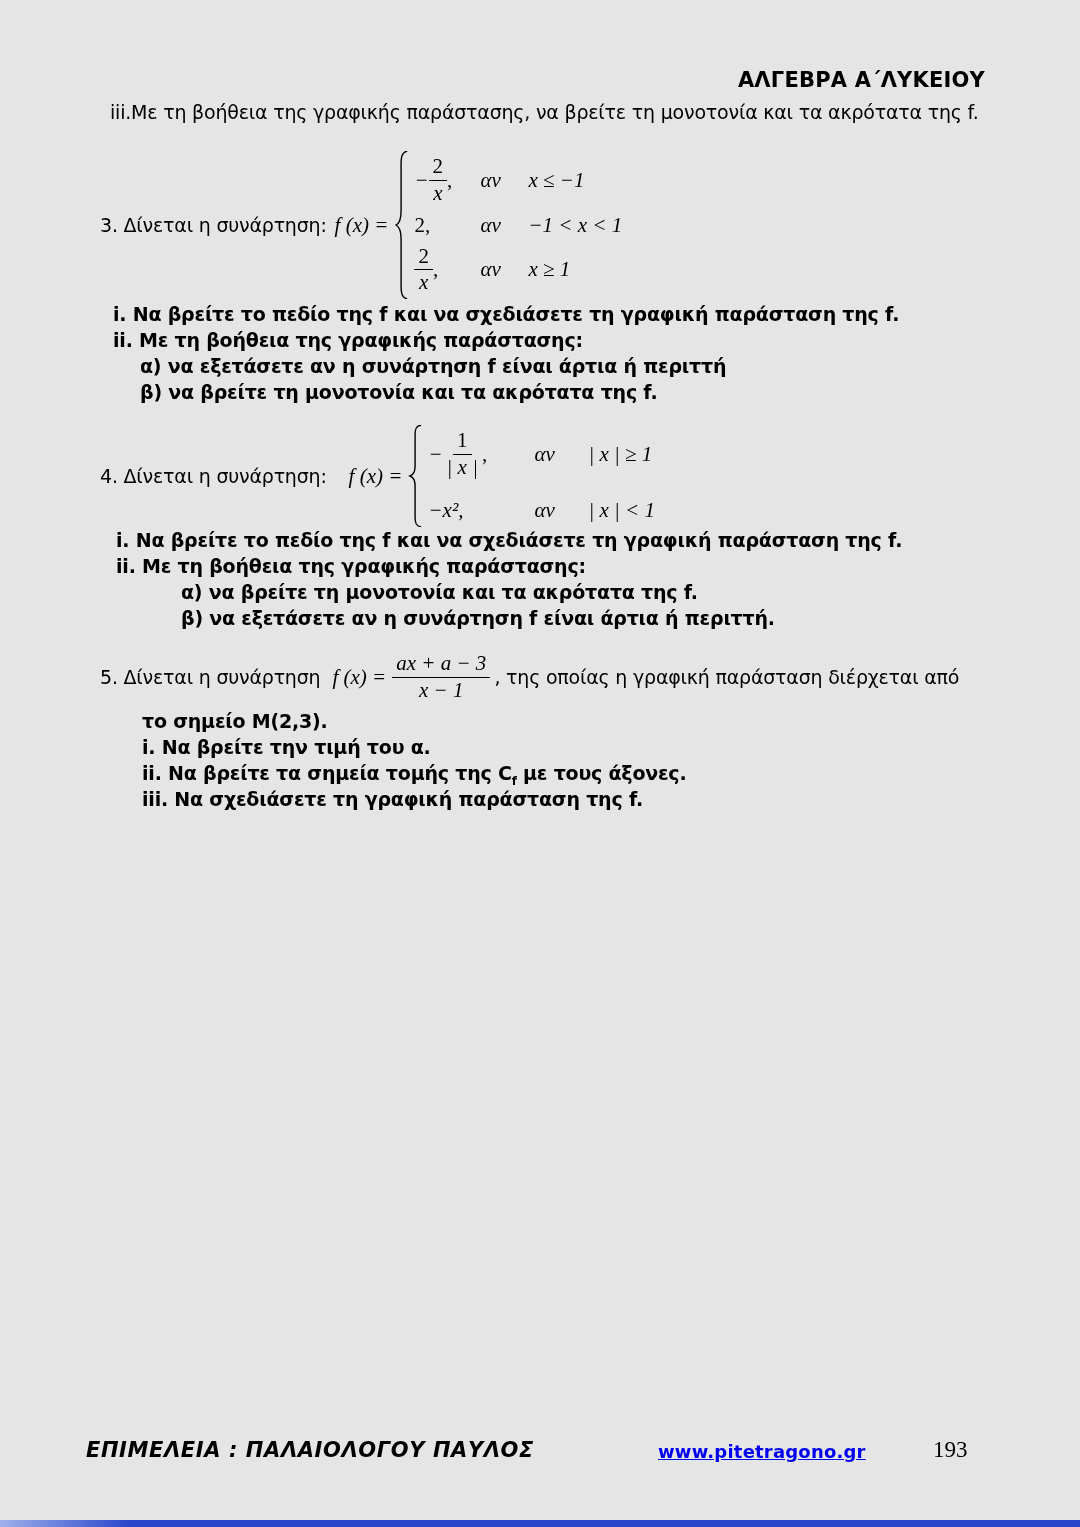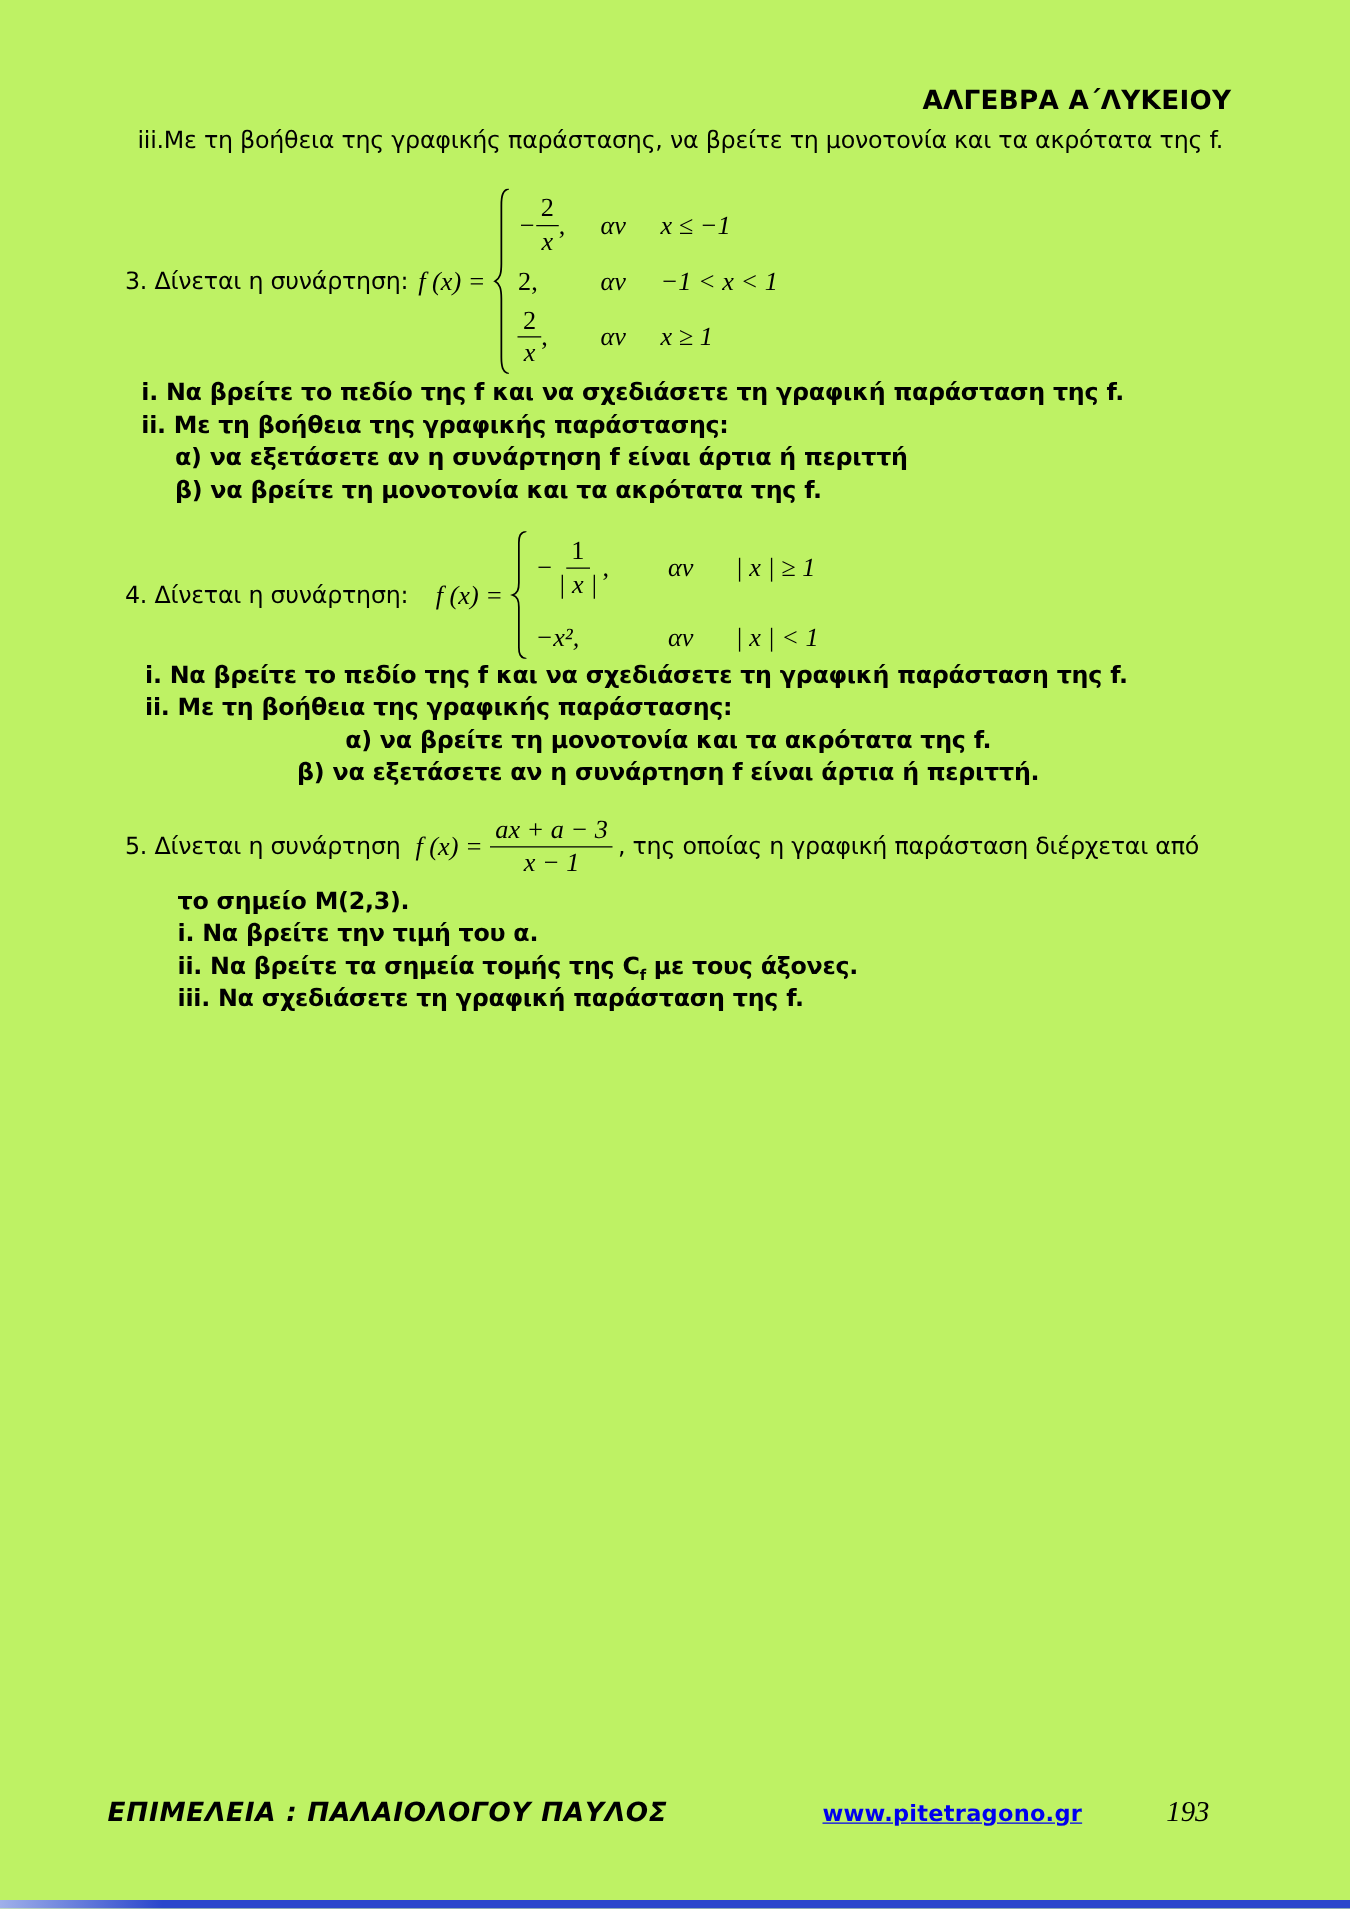--- a/index.html
+++ b/index.html
@@ -1,18 +1,18 @@
 <!DOCTYPE html>
 <html><head>
 <meta charset="utf-8">
 <style>
   * { margin:0; padding:0; box-sizing:border-box; }
   html,body { background:#ffffff; }
   .page {
-    position:relative; width:1080px; height:1527px; background:#bef264;
+    position:relative; width:1080px; height:1527px; background:#e5e5e5;
     font-family:"DejaVu Sans", sans-serif; color:#000; overflow:hidden;
     margin:0 auto;
   }
   .txt { font-size:19px; letter-spacing:-0.2px; }
   .math {
     font-family:"Liberation Serif", serif; font-style:italic;
     font-size:21px; letter-spacing:0;
   }
   .up { font-style:normal; }
   
@@ -39,27 +39,27 @@
   
   .frac { display:inline-flex; flex-direction:column; align-items:center; line-height:1.12; vertical-align:middle; }
   .frac .num { display:block; padding:0 4px 1px; border-bottom:1.5px solid #000; text-align:center; }
   .frac .den { display:block; padding:1px 4px 0; text-align:center; }
   
   .items { position:absolute; line-height:26px;font-weight:bold; }
   .p3-items { top:301px; left:113px; }
   .p4-items { top:527px; left:116px; }
   .p5-items { top:708px; left:142px; }
   .indent3 { margin-left:27px; }
-  .indent4 { margin-left:51px;text-align:center; }
+  .indent4 { margin-left:65px; }
   sub.csub { font-size:0.62em; line-height:0; }
   
   .footer-editor { position:absolute; top:1438px; left:86px; font-size:21px; font-weight:bold; letter-spacing:0.6px;font-style:italic; }
   .footer-link { position:absolute; top:1441px; left:658px; font-size:18px; font-weight:bold;
                  color:#0000ee; text-decoration:underline; letter-spacing:0.2px; }
-  .footer-page { position:absolute; top:1437px; left:933px; font-family:"Liberation Serif", serif; font-size:23px;font-style:italic; }
+  .footer-page { position:absolute; top:1437px; left:933px; font-family:"Liberation Serif", serif; font-size:23px; }
   .footer-bar { position:absolute; left:0; bottom:0; width:100%; height:7px;
                 background:linear-gradient(90deg,#9fb0ea 0%,#2a46cc 12%,#2a46cc 100%); }
 </style>
 </head>
 <body>
 
 <div class="page">
 
   <div class="header-title">ΑΛΓΕΒΡΑ Α΄ΛΥΚΕΙΟΥ</div>
 

